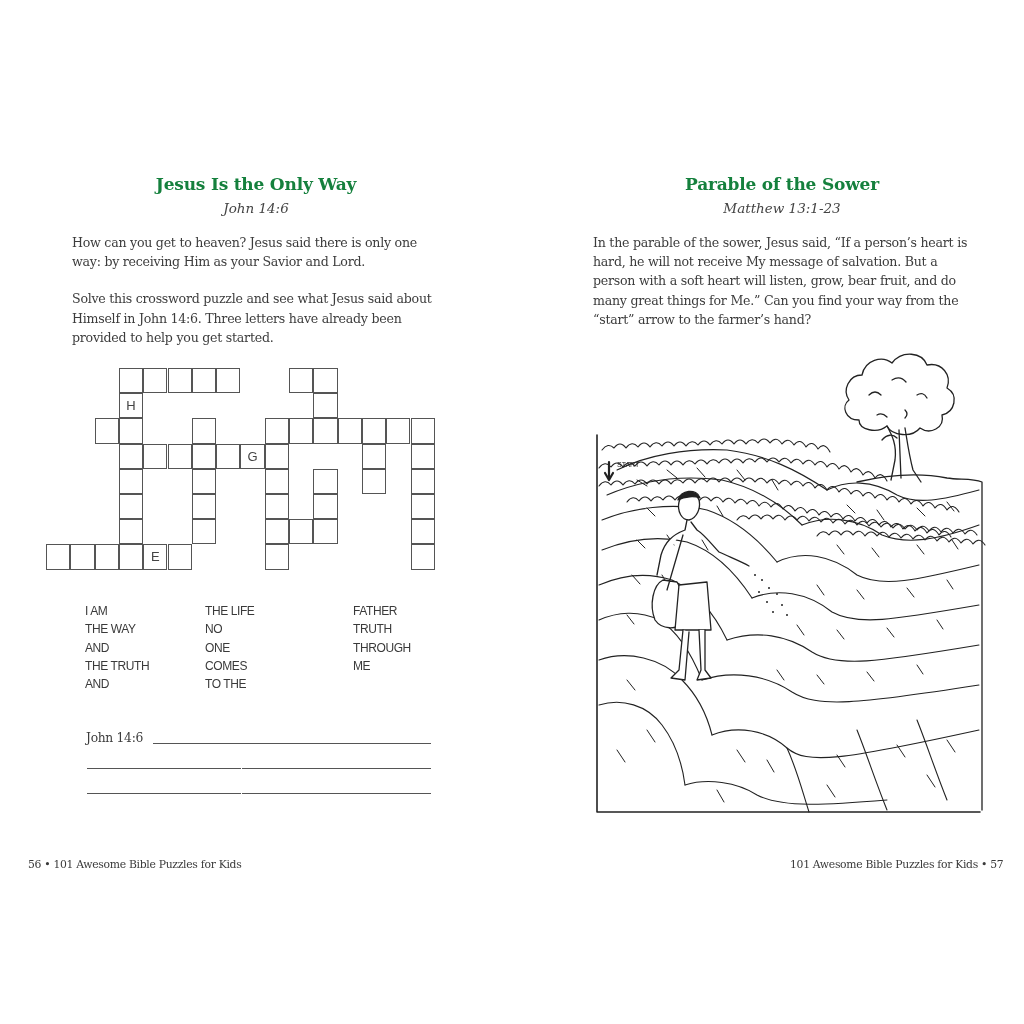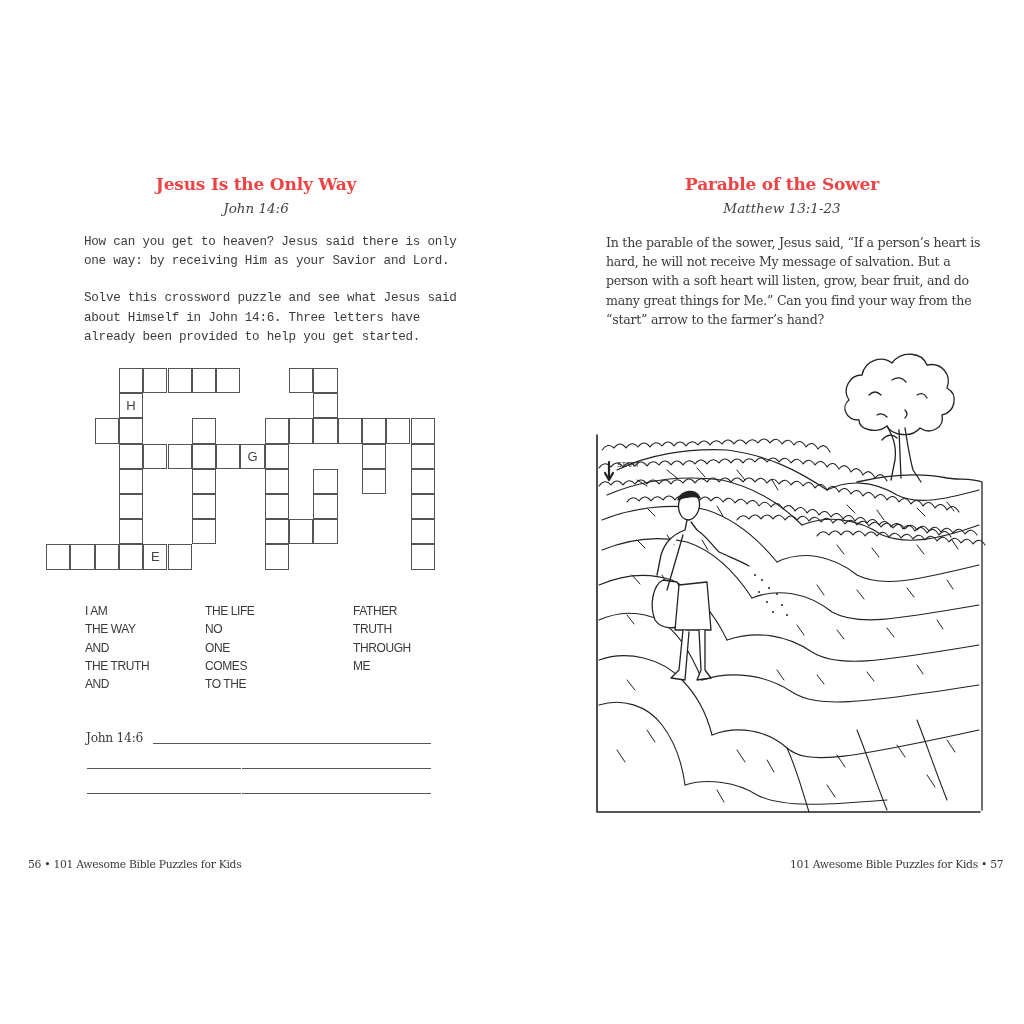--- a/index.html
+++ b/index.html
@@ -5,21 +5,21 @@
   * { box-sizing: border-box; margin: 0; padding: 0; }
   html, body { width: 1024px; height: 1024px; background: #ffffff; overflow: hidden; }
   body { position: relative; font-family: "DejaVu Serif", serif; color: #3a3a3a; }
 
   .page { position: absolute; top: 0; height: 1024px; }
   .page-left { left: 0; width: 512px; }
   .page-right { left: 512px; width: 512px; }
 
   .title {
     position: absolute; width: 100%; text-align: center;
-    font-family: "DejaVu Serif", serif; font-weight: bold; font-size: 17px; color: #ef4444;
+    font-family: "DejaVu Serif", serif; font-weight: bold; font-size: 17px; color: #15803d;
     letter-spacing: -0.2px;
   }
   .ref {
     position: absolute; width: 100%; text-align: center;
     font-family: "DejaVu Serif", serif; font-style: italic; font-size: 13.5px; color: #444;
   }
   .body-text {
     position: absolute; font-family: "DejaVu Serif", serif; font-size: 12.6px; line-height: 19.2px;
     color: #3c3c3c; letter-spacing: -0.25px;
   }
@@ -53,21 +53,21 @@
 
   .maze { position: absolute; left: 75px; top: 330px; width: 400px; height: 490px; }
 </style>
 </head>
 <body>
 
 <div class="page page-left">
   <div class="title" style="top:174px;">Jesus Is the Only Way</div>
   <div class="ref" style="top:200px;">John 14:6</div>
 
-  <div class="body-text" style="left:84px; top:233px; width:375px;font-family:Liberation Mono, monospace;">
+  <div class="body-text" style="left:72px; top:233px; width:375px;">
     <p>How can you get to heaven? Jesus said there is only one way: by receiving Him as your Savior and Lord.</p>
     <p>Solve this crossword puzzle and see what Jesus said about Himself in John 14:6. Three letters have already been provided to help you get started.</p>
   </div>
 
   <div class="crossword" id="crossword">
       <div class="cell" style="left: 72.9px; top: 0px;"></div>
       <div class="cell" style="left: 97.2px; top: 0px;"></div>
       <div class="cell" style="left: 121.5px; top: 0px;"></div>
       <div class="cell" style="left: 145.8px; top: 0px;"></div>
       <div class="cell" style="left: 170.1px; top: 0px;"></div>
@@ -152,21 +152,21 @@
   <div class="answer-line" style="left:87px; top:793px; width:154px;"></div>
   <div class="answer-line" style="left:242px; top:793px; width:189px;"></div>
 
   <div class="footer" style="left:28px;">56  •  101 Awesome Bible Puzzles for Kids</div>
 </div>
 
 <div class="page page-right">
   <div class="title" style="top:174px; left:14px;">Parable of the Sower</div>
   <div class="ref" style="top:200px; left:14px;">Matthew 13:1-23</div>
 
-  <div class="body-text" style="left:94px; top:233px; width:380px;">
+  <div class="body-text" style="left:81px; top:233px; width:380px;">
     <p>In the parable of the sower, Jesus said, “If a person’s heart is hard, he will not receive My message of salvation. But a person with a soft heart will listen, grow, bear fruit, and do many great things for Me.” Can you find your way from the “start” arrow to the farmer’s hand?</p>
   </div>
 
   <div class="maze">
     <svg width="400" height="490" viewBox="0 0 400 490" xmlns="http://www.w3.org/2000/svg">
       <g fill="none" stroke="#222" stroke-width="1.3" stroke-linecap="round" stroke-linejoin="round">
 
         <g>
           <path d="M262 70 C255 60 262 45 275 45 C278 30 295 25 305 33 C315 20 335 22 340 35 C355 32 365 45 360 58 C372 65 368 82 355 85 C358 98 343 105 333 98 C325 108 305 106 300 96 C290 104 272 100 272 90 C258 90 254 76 262 70 Z"></path>
           <path d="M282 65 q6 -6 12 0 M305 50 q8 -5 14 2 M330 65 q6 -4 10 3 M290 85 q5 -3 10 2 M318 80 q4 4 0 8"></path>

